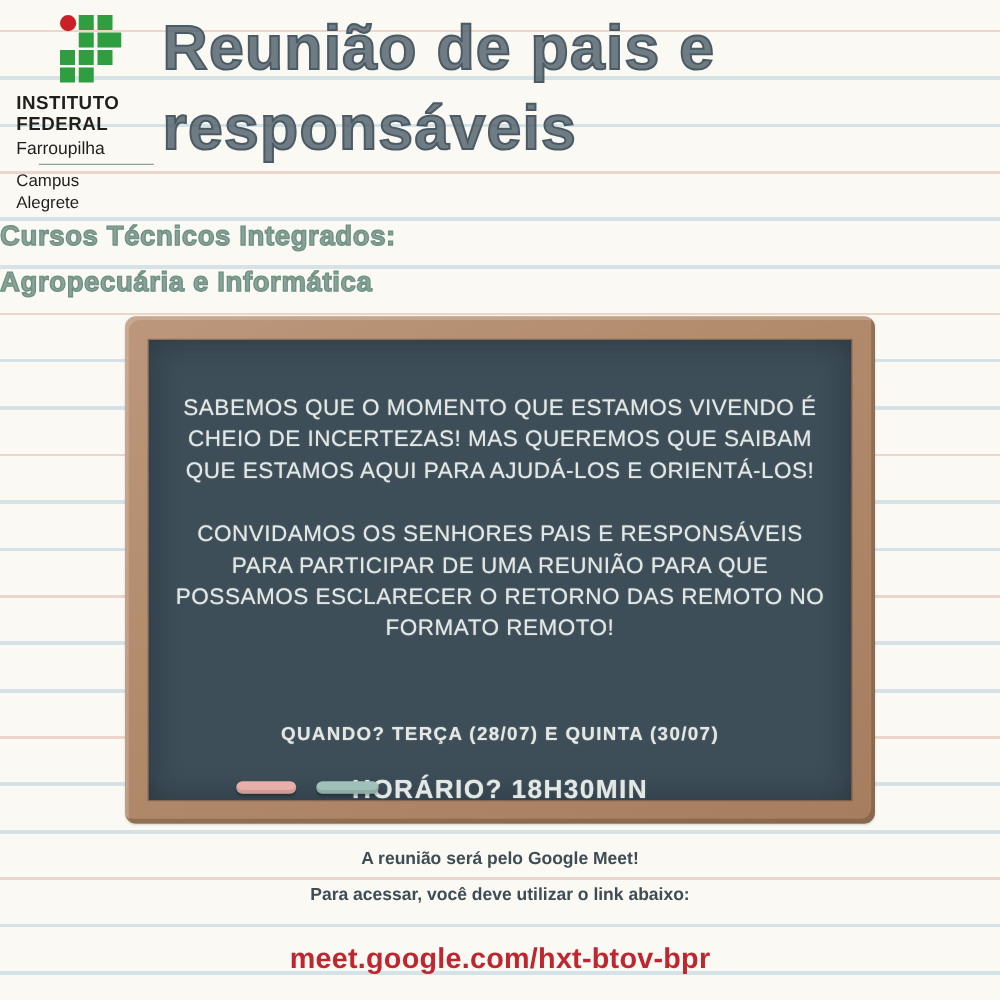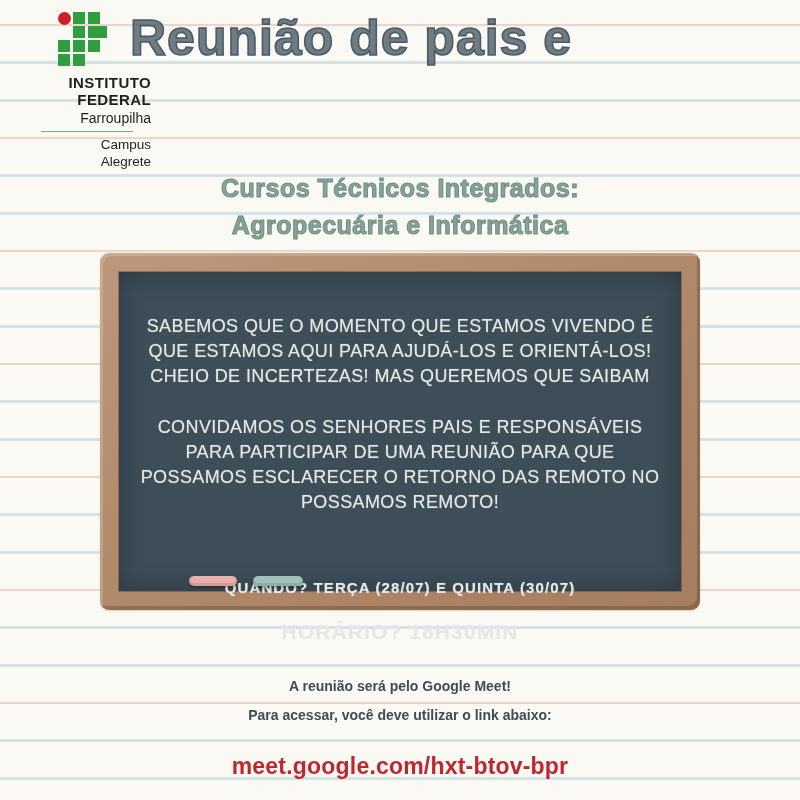--- a/index.html
+++ b/index.html
@@ -19,42 +19,42 @@
       transparent 0px, transparent 24px,
       var(--line-pink) 24px, var(--line-pink) 26px,
       transparent 26px, transparent 61px,
       var(--line-blue) 61px, var(--line-blue) 64px,
       transparent 64px, transparent 99px,
       var(--line-blue) 99px, var(--line-blue) 102px,
       transparent 102px, transparent 113px);
     position:relative;
   }
   
-  .logo{position:absolute;left:23px;top:12px;width:128px;text-align:right;color:var(--logo-text);}
+  .logo{position:absolute;left:13px;top:12px;width:128px;text-align:left;color:var(--logo-text);}
   .logo-grid{position:relative;width:58px;height:56px;margin:0 auto 6px auto;}
   .cell{position:absolute;width:12px;height:12px;background:var(--if-green);}
   .cell.dot{background:var(--if-red);border-radius:50%;width:13px;height:13px;}
   .c1{left:0;} .c2{left:15px;} .c3{left:30px;}
   .r1{top:0;} .r2{top:14px;} .r3{top:28px;} .r4{top:42px;}
   .cell.arm{width:19px;}
   .logo-line1,.logo-line2{font-size:15px;font-weight:bold;letter-spacing:.4px;line-height:17px;}
   .logo-line3{font-size:14px;line-height:18px;margin-top:1px;}
   .logo-divider{width:92px;height:1px;background:var(--logo-divider);margin:4px auto;}
   .logo-line4,.logo-line5{font-size:13.5px;line-height:17px;}
   
   .title{position:absolute;top:6px;left:130px;right:10px;
     font-weight:bold;font-size:50px;line-height:64px;
     color:rgba(72,88,99,.78);-webkit-text-stroke:1.6px var(--title-color);
     letter-spacing:1px;white-space:nowrap;}
-  .subtitle{position:absolute;top:170px;left:0;right:0;text-align:center;
-    font-weight:bold;font-size:25px;line-height:37px;
+  .subtitle{position:absolute;top:170px;left:0;right:0;
+    font-weight:bold;font-size:22px;line-height:37px;
     color:rgba(111,144,132,.82);-webkit-text-stroke:1.1px var(--subtitle-color);
     letter-spacing:.5px;white-space:nowrap;}
   
-  .board{position:absolute;left:100px;top:253px;width:600px;height:357px;
+  .board{position:absolute;left:100px;top:253px;width:600px;height:406px;
     background:linear-gradient(150deg,#bd977c 0%,var(--wood) 45%,#a67e5f 100%);
     border-radius:9px;padding:19px;
     box-shadow:inset -3px -4px 0 rgba(70,45,25,.28), inset 3px 3px 0 rgba(255,255,255,.18),
                0 1px 2px rgba(0,0,0,.15);}
   .slate{position:relative;width:100%;height:100%;background:var(--slate);
     box-shadow:inset 0 0 26px rgba(0,0,0,.3), 0 0 0 1px rgba(60,40,25,.35);
     display:flex;flex-direction:column;align-items:center;text-align:center;
     color:var(--chalk-text);}
   .board-par{font-size:18px;line-height:25px;letter-spacing:.4px;
     text-shadow:0 0 1px rgba(240,244,242,.55);}
@@ -94,39 +94,40 @@
   <div class="logo-line1">INSTITUTO</div>
   <div class="logo-line2">FEDERAL</div>
   <div class="logo-line3">Farroupilha</div>
   <div class="logo-divider"></div>
   <div class="logo-line4">Campus</div>
   <div class="logo-line5">Alegrete</div>
 </div>
 
 <div class="title">
   <div>Reunião de pais e</div>
+  <div>responsáveis</div>
 </div>
 
 <div class="subtitle">
   <div>Cursos Técnicos Integrados:</div>
   <div>Agropecuária e Informática</div>
 </div>
 
 <div class="board">
   <div class="slate">
     <div class="board-par par-intro">
       <div>SABEMOS QUE O MOMENTO QUE ESTAMOS VIVENDO É</div>
+      <div>CHEIO DE INCERTEZAS! MAS QUEREMOS QUE SAIBAM</div>
       <div>QUE ESTAMOS AQUI PARA AJUDÁ-LOS E ORIENTÁ-LOS!</div>
-      <div>CHEIO DE INCERTEZAS! MAS QUEREMOS QUE SAIBAM</div>
     </div>
     <div class="board-par par-invite">
       <div>CONVIDAMOS OS SENHORES PAIS E RESPONSÁVEIS</div>
       <div>PARA PARTICIPAR DE UMA REUNIÃO PARA QUE</div>
       <div>POSSAMOS ESCLARECER O RETORNO DAS REMOTO NO</div>
-      <div>POSSAMOS REMOTO!</div>
+      <div>FORMATO REMOTO!</div>
     </div>
     <div class="board-when">QUANDO? TERÇA (28/07) E QUINTA (30/07)</div>
     <div class="board-time">HORÁRIO? 18H30MIN</div>
     <div class="chalk pink"></div>
     <div class="chalk teal"></div>
   </div>
 </div>
 
 <div class="footer">
   <div>A reunião será pelo Google Meet!</div>

